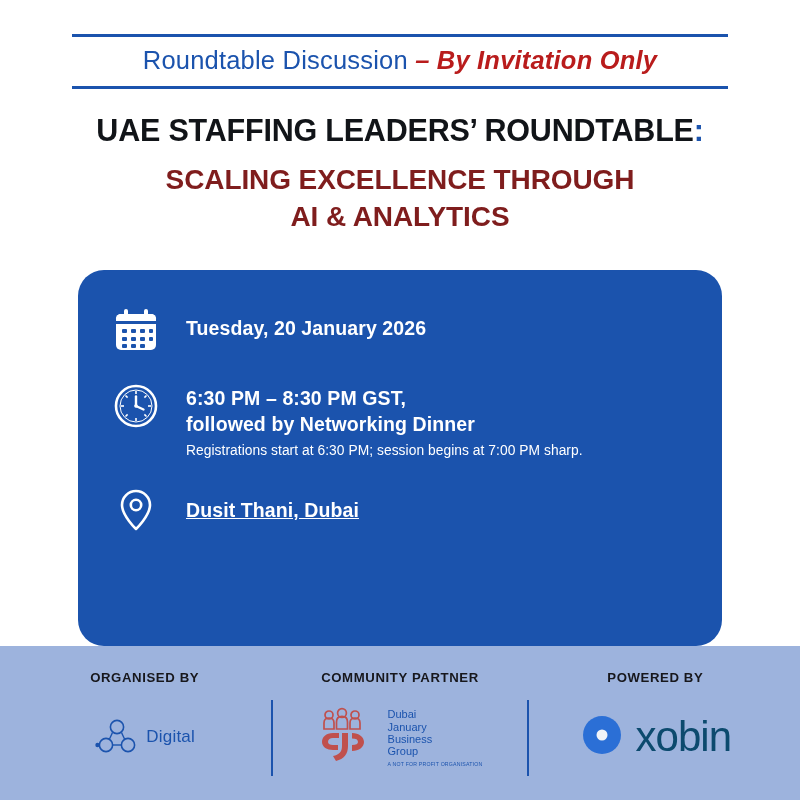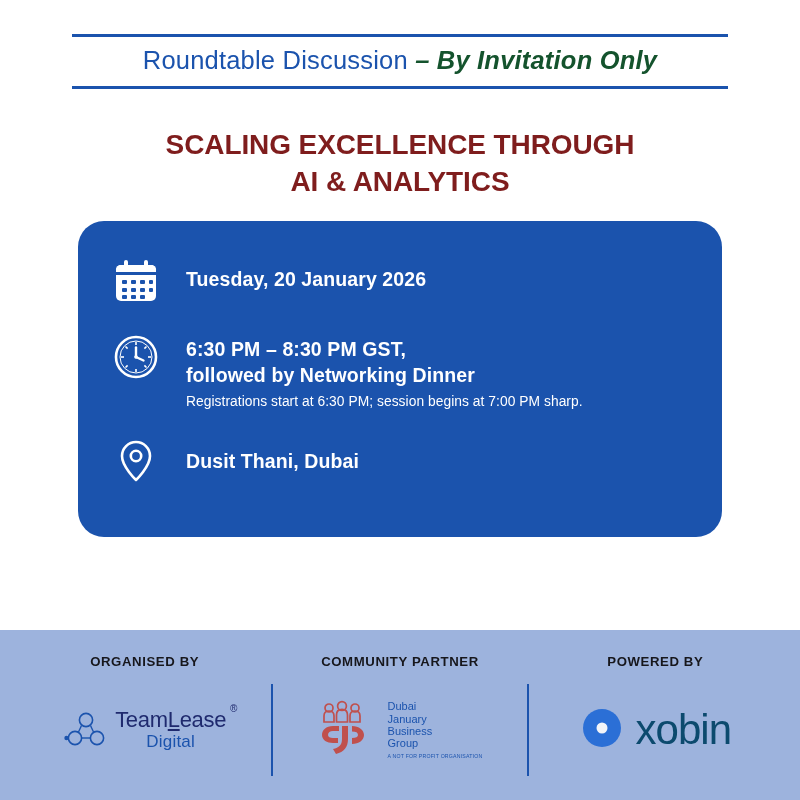--- a/index.html
+++ b/index.html
@@ -28,21 +28,21 @@
   }
   .banner .b-normal {
     font-size: 25.5px;
     color: #1b53ad;
     font-weight: 400;
     letter-spacing: 0.2px;
     margin-top: 37px;
   }
   .banner .b-bold {
     font-size: 25.5px;
-    color: #14532d;
+    color: #b91c1c;
     font-weight: 700;
     font-style: italic;
     letter-spacing: 0.2px;
   }
 
   
   .title-block {
     margin-top: 24px;
     text-align: center;
   }
@@ -58,27 +58,27 @@
     margin-top: 14px;
     font-size: 28px;
     font-weight: 700;
     color: #7f1d1d;
     line-height: 1.32;
     letter-spacing: -0.1px;
   }
 
   
   .card {
-    margin: 20px 78px 0 78px;
+    margin: 34px 78px 0 78px;
     background: #1b53ad;
     border-radius: 26px;
     padding: 36px 34px 38px 34px;
     color: #ffffff;
     flex: 0 0 auto;
-    height: 316px;
+    height: 376px;
   }
   .row {
     display: flex;
     align-items: flex-start;
     gap: 26px;
   }
   .row + .row { margin-top: 28px; }
   .icon-wrap {
     flex: 0 0 auto;
     width: 48px; height: 48px;
@@ -91,21 +91,21 @@
     line-height: 1.32;
     letter-spacing: 0.1px;
   }
   .r-note {
     margin-top: 6px;
     font-size: 13.8px;
     font-weight: 400;
     letter-spacing: 0.05px;
   }
   .row.date .row-text { padding-top: 10px; }
-  .row.loc .row-text { padding-top: 12px; }
+  .row.loc .row-text { padding-top: 12px; text-decoration: underline; }
 
   
   .footer {
     margin-top: auto;
     height: 170px;
     background: #9db3dd;
     display: flex;
     align-items: stretch;
     padding: 18px 18px 10px 18px;
   }
@@ -198,20 +198,21 @@
 </head>
 <body>
 
 <div class="poster">
 
   <div class="banner">
     <span class="b-normal">Roundtable Discussion </span><span class="b-bold">– By Invitation Only</span>
   </div>
 
   <div class="title-block">
+    <div class="title-main"><span>UAE STAFFING LEADERS’ ROUNDTABLE</span><span class="colon">:</span></div>
     <div class="title-sub">
       <div>SCALING EXCELLENCE THROUGH</div>
       <div>AI &amp; ANALYTICS</div>
     </div>
   </div>
 
   <div class="card">
 
     <div class="row date">
       <div class="icon-wrap">
@@ -293,21 +294,20 @@
               <circle cx="23" cy="12" r="6.6" fill="none" stroke="#1b53ad" stroke-width="1.6"></circle>
               <circle cx="12" cy="30" r="6.6" fill="none" stroke="#1b53ad" stroke-width="1.6"></circle>
               <circle cx="34" cy="30" r="6.6" fill="none" stroke="#1b53ad" stroke-width="1.6"></circle>
               <line x1="18.5" y1="17.5" x2="15.5" y2="24" stroke="#1b53ad" stroke-width="1.4"></line>
               <line x1="27.5" y1="17.5" x2="30.5" y2="24" stroke="#1b53ad" stroke-width="1.4"></line>
               <line x1="18.6" y1="30" x2="27.4" y2="30" stroke="#1b53ad" stroke-width="1.4"></line>
               <circle cx="3.5" cy="30" r="2.2" fill="#1b53ad"></circle>
             </svg>
           </div>
           <div class="tl-text">
-            <div class="tl-name"><span>Team</span><span class="u">L</span><span>ease</span><span class="tl-reg">®</span></div>
             <div class="tl-digital">Digital</div>
           </div>
         </div>
       </div>
     </div>
 
     <div class="divider"></div>
 
     <div class="f-col">
       <div class="f-title">COMMUNITY PARTNER</div>

